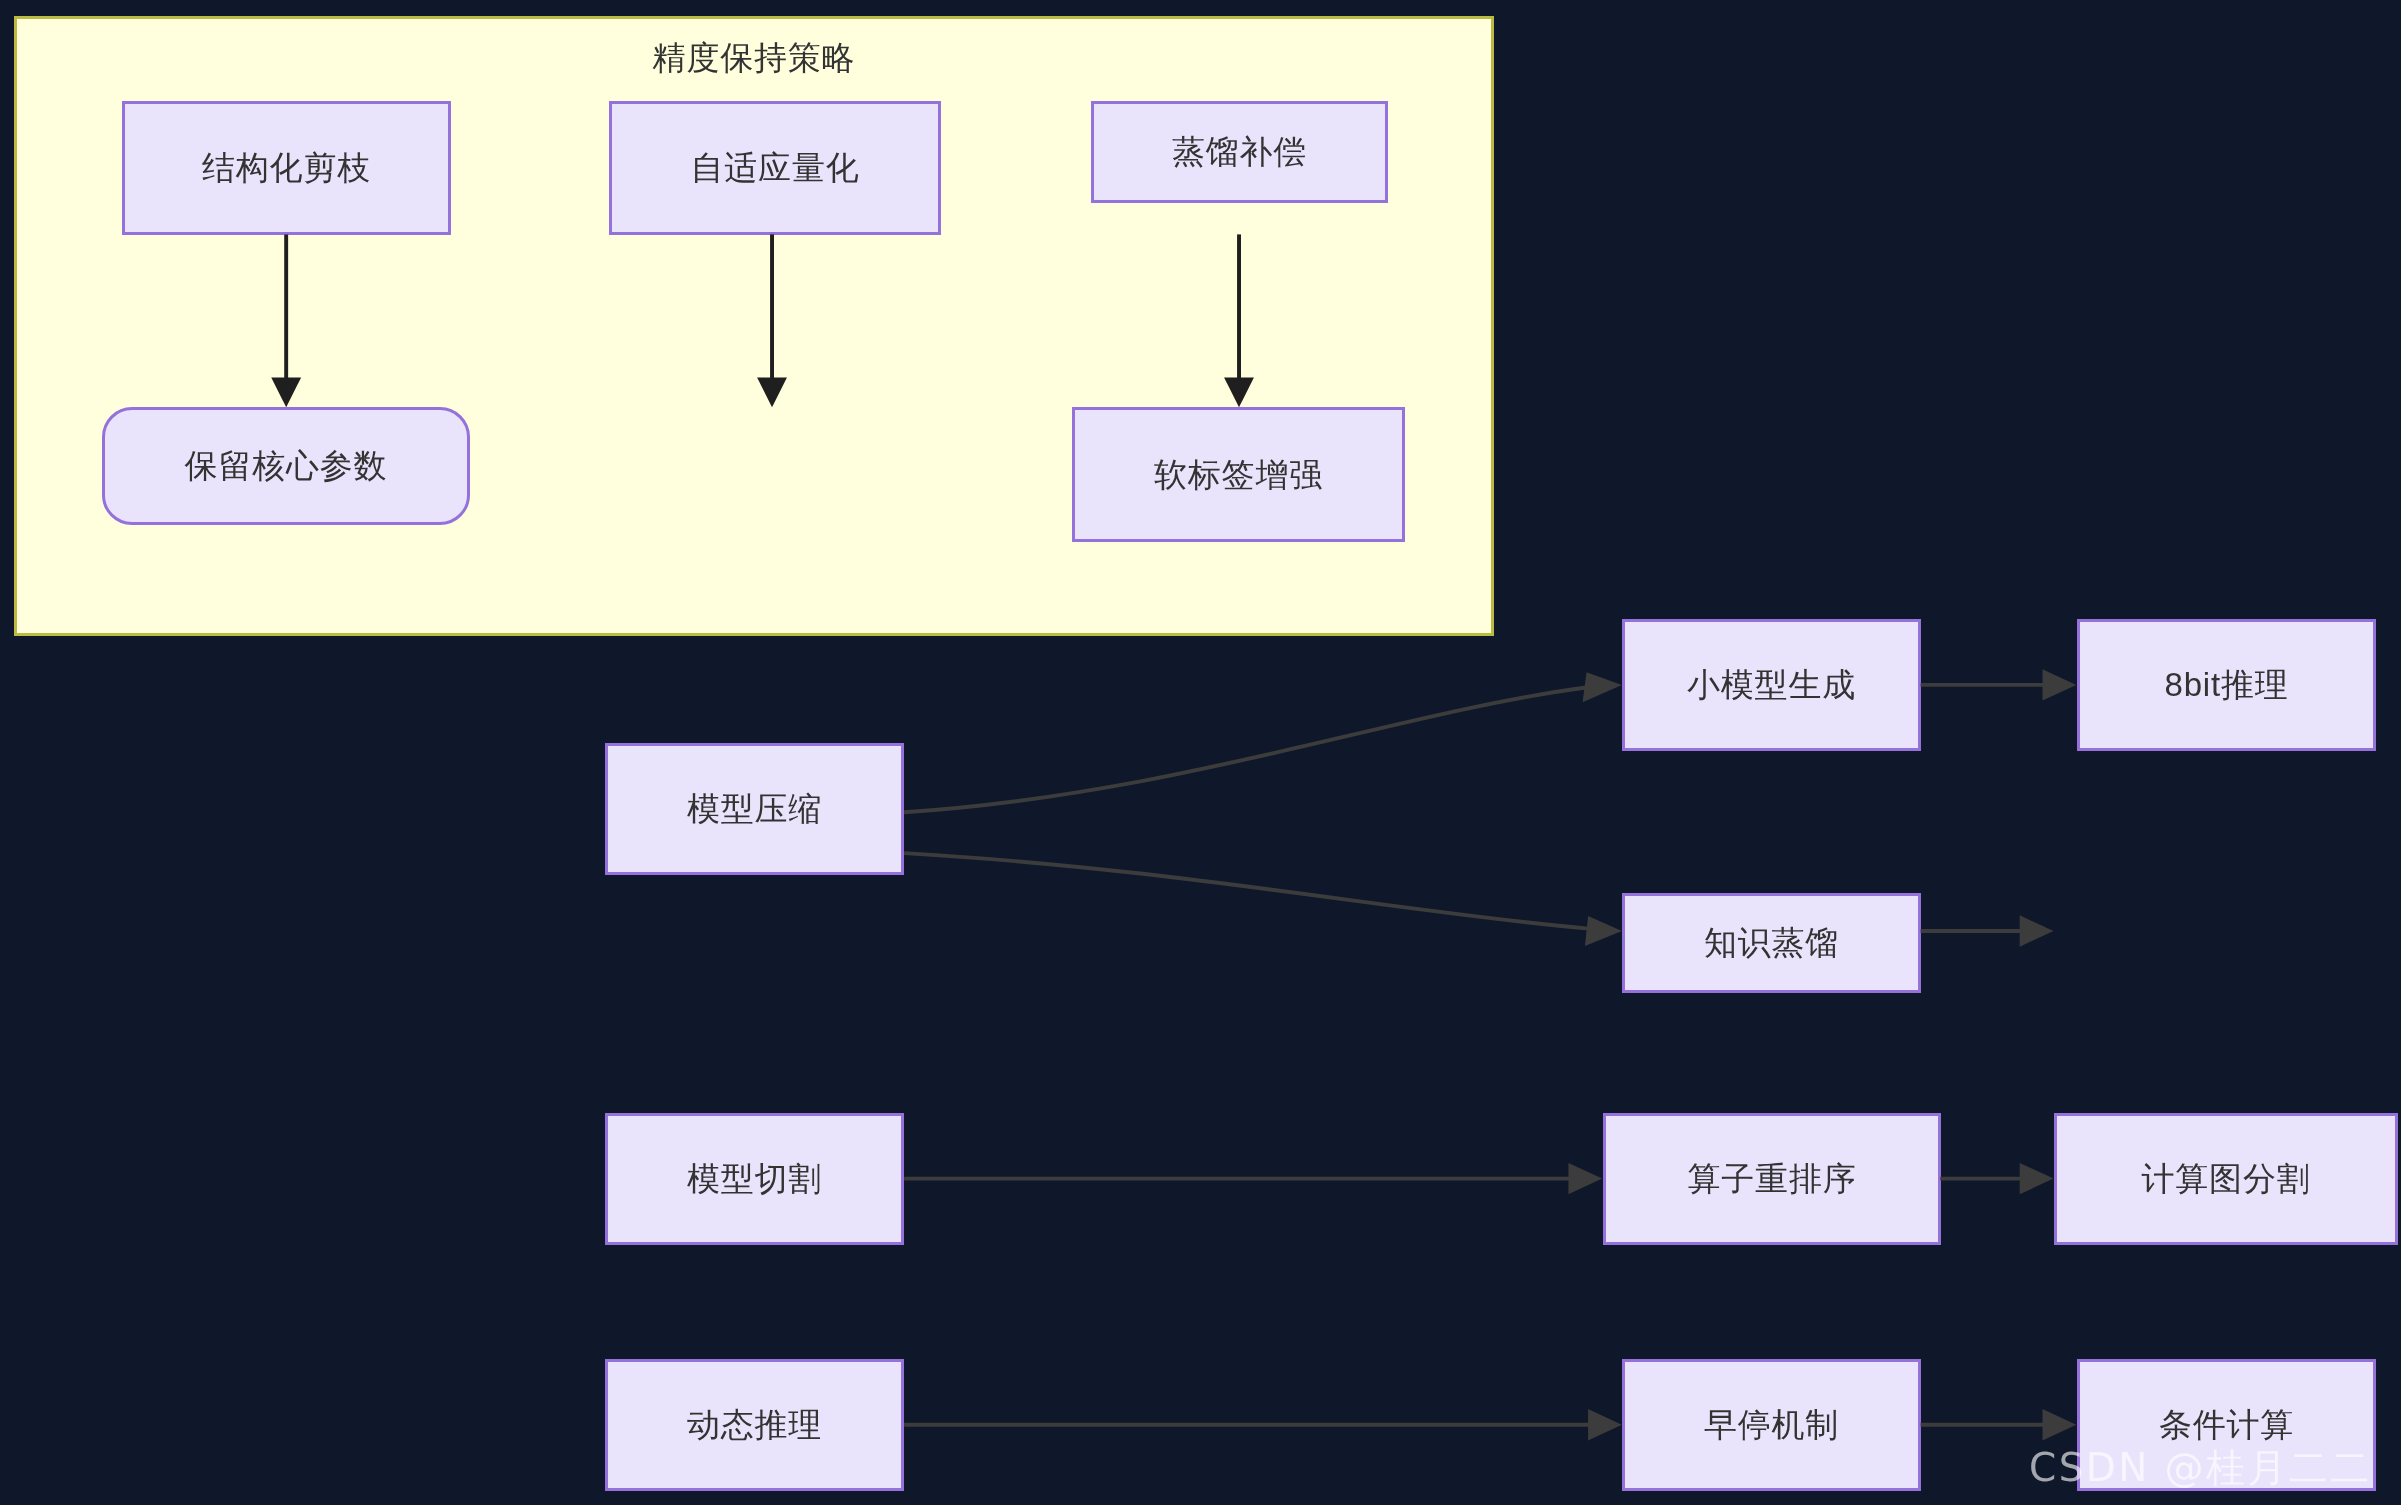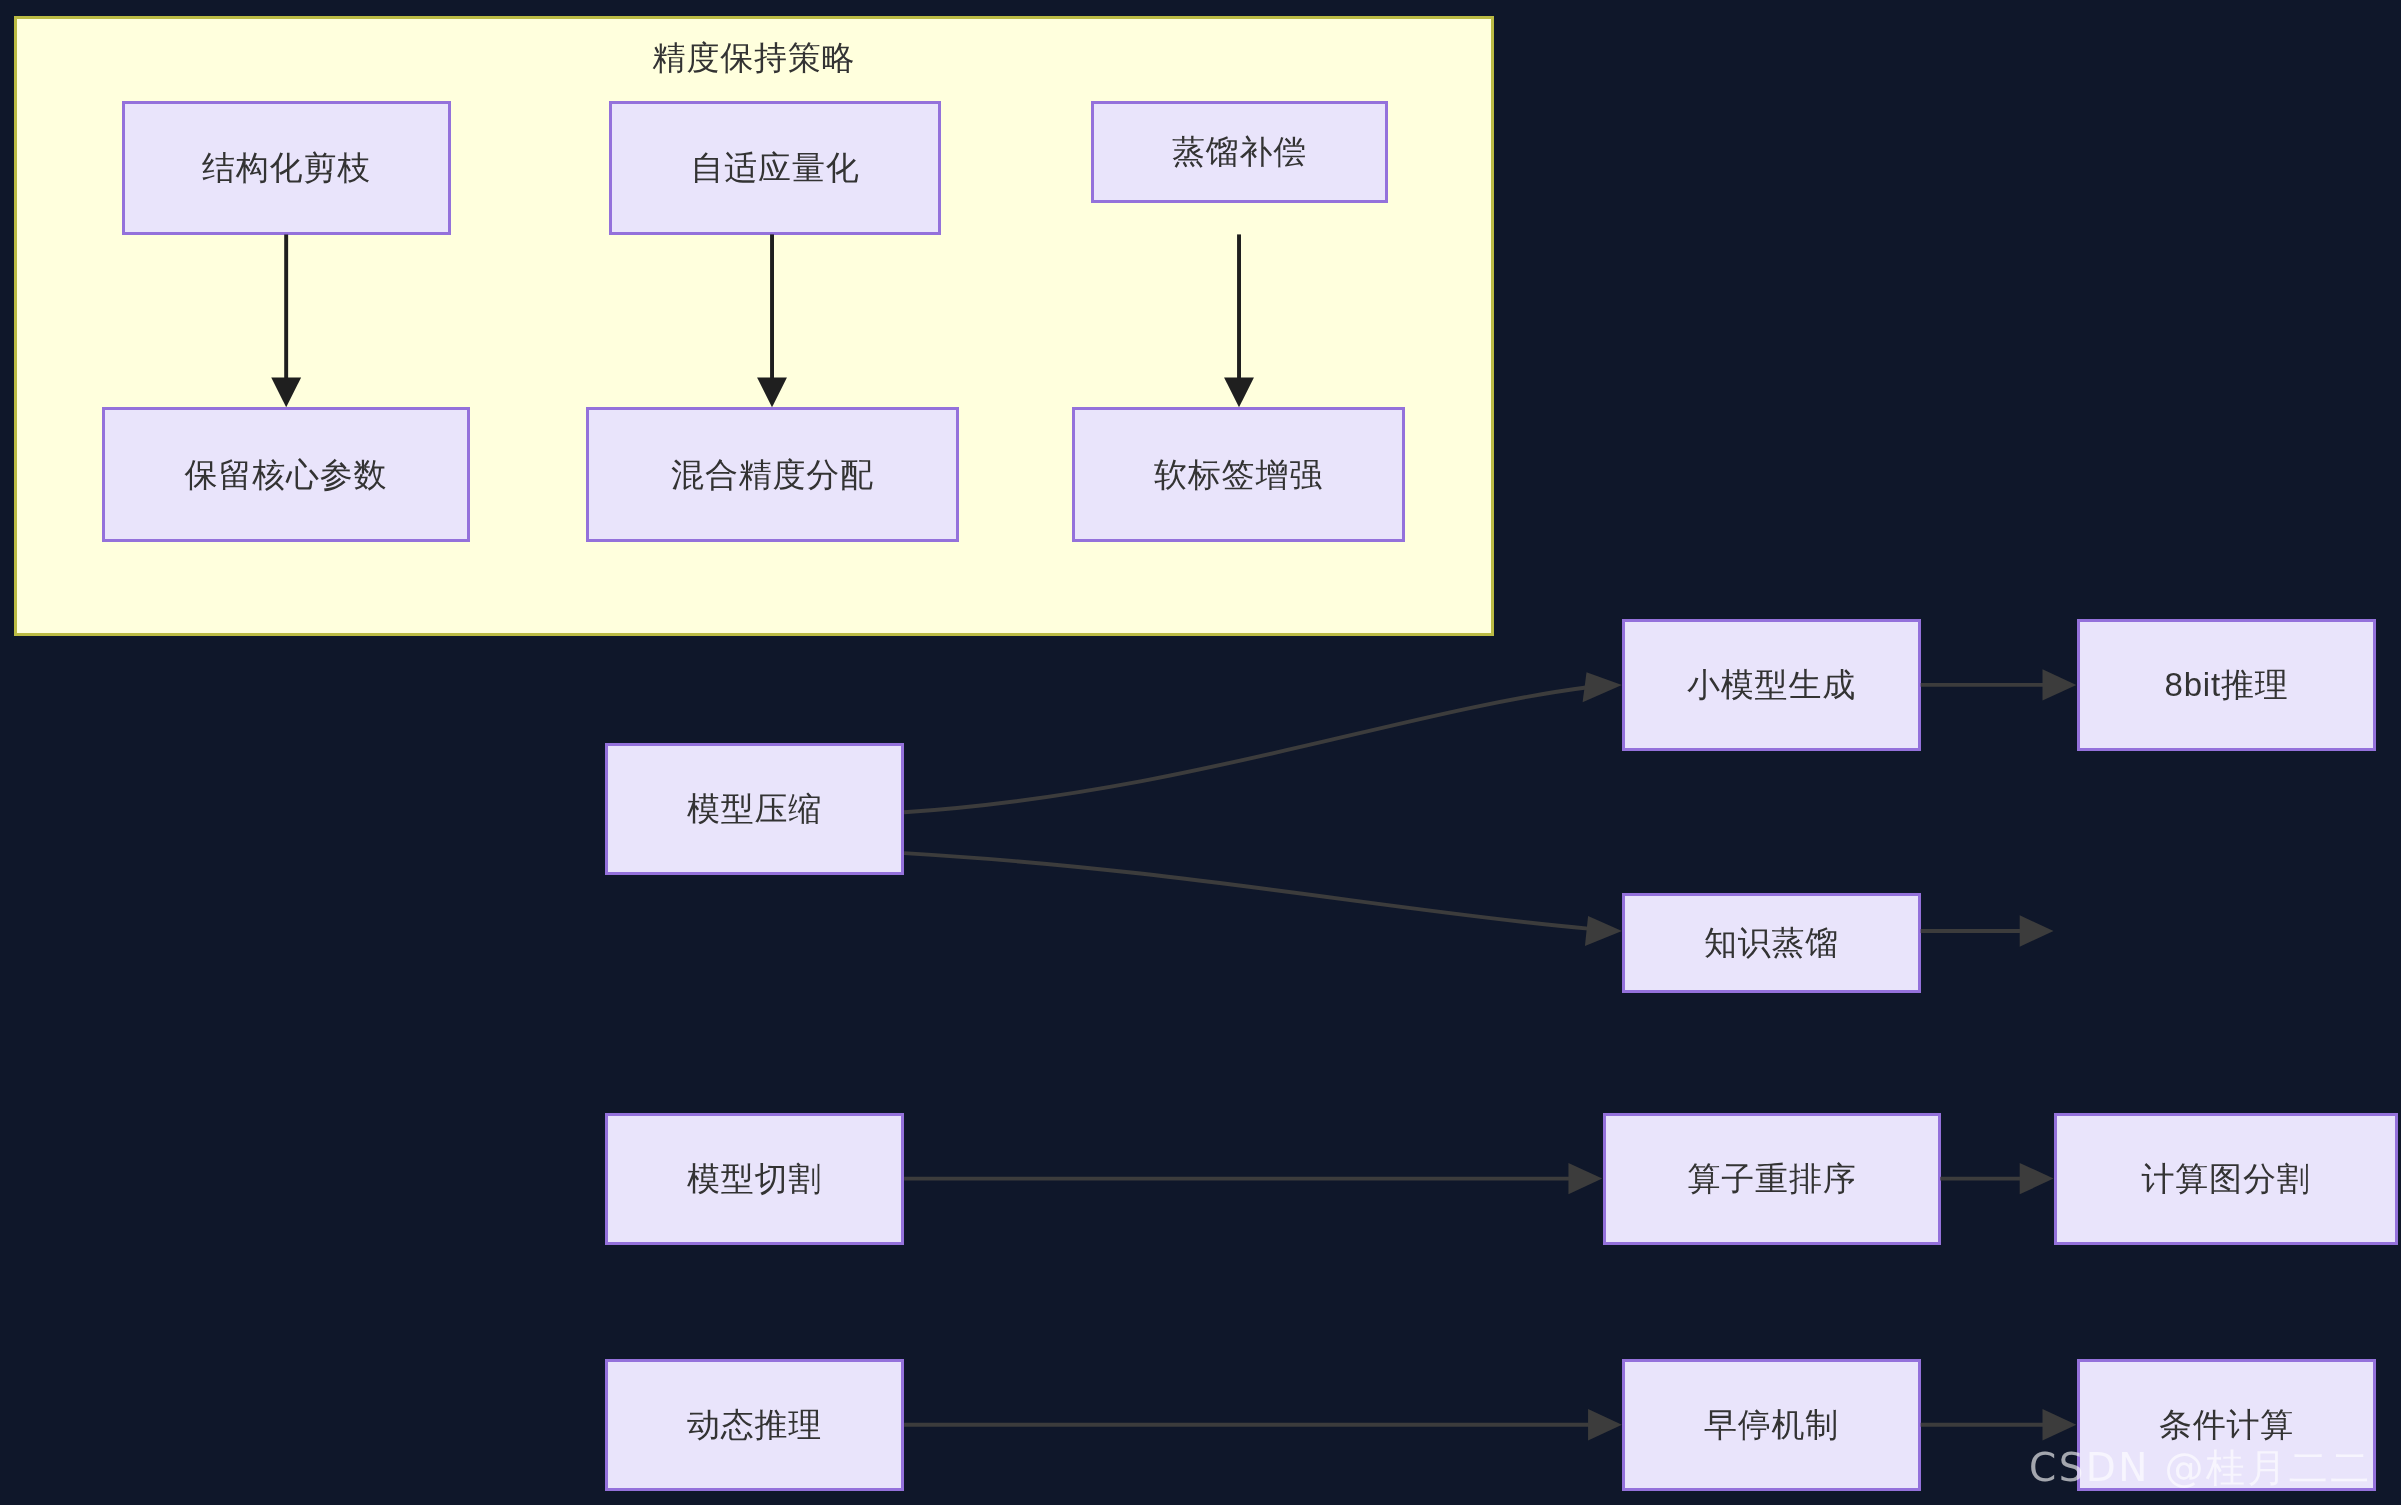--- a/index.html
+++ b/index.html
@@ -69,25 +69,22 @@
   <div class="node" style="left:122px;top:101px;width:329px;height:134px;">
     <span>结构化剪枝</span>
   </div>
   <div class="node" style="left:609px;top:101px;width:332px;height:134px;">
     <span>自适应量化</span>
   </div>
   <div class="node" style="left:1091px;top:101px;width:297px;height:102px;">
     <span>蒸馏补偿</span>
   </div>
 
-  <div class="node" style="left:102px;top:407px;width:368px;height:135px;">
+  <div class="node" style="left:102px;top:407px;width:368px;height:118px;border-radius:30px;">
     <span>保留核心参数</span>
-  </div>
-  <div class="node" style="left:586px;top:407px;width:373px;height:135px;">
-    <span>混合精度分配</span>
   </div>
   <div class="node" style="left:1072px;top:407px;width:333px;height:135px;">
     <span>软标签增强</span>
   </div>
 
   <div class="node" style="left:605px;top:743px;width:299px;height:132px;">
     <span>模型压缩</span>
   </div>
 
   <div class="node" style="left:1622px;top:619px;width:299px;height:132px;">

